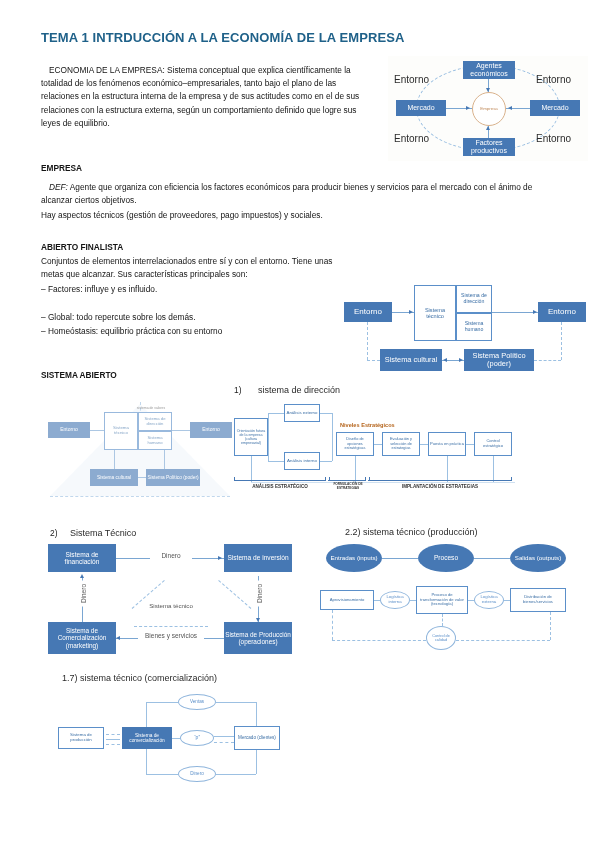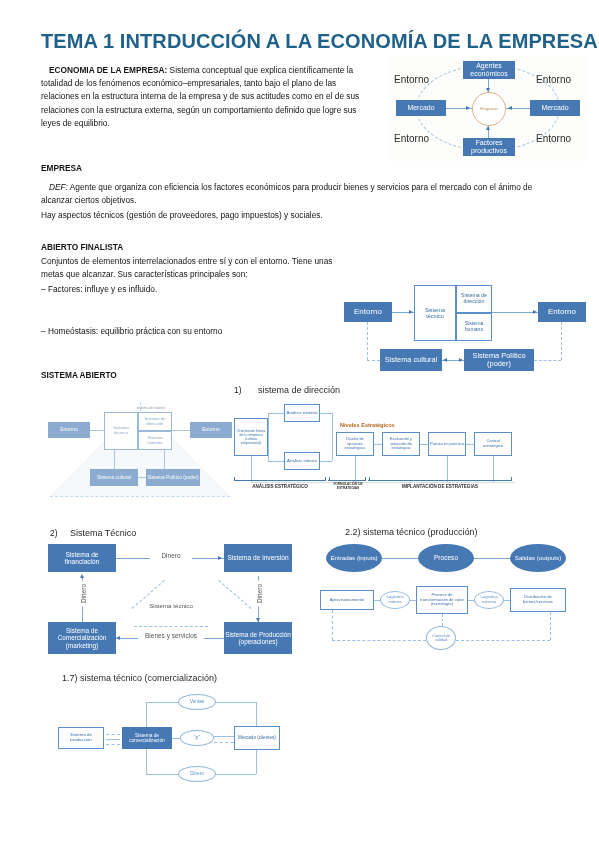--- a/index.html
+++ b/index.html
@@ -8,27 +8,27 @@
     width:599px; height:848px;
     background:#ffffff;
     font-family:"Liberation Sans", sans-serif;
     color:#111;
     overflow:hidden;
   }
   .page { position:relative; width:599px; height:848px; padding:0; }
 
   .doc-title {
     position:absolute; left:41px; top:30px;
-    font-size:20px; font-weight:bold; color:#1f6189;
+    font-size:13px; font-weight:bold; color:#1f6189;
     letter-spacing:.1px;
   }
 
   
   .tx { position:absolute; font-size:8.3px; line-height:13.2px; color:#141414; }
-  .tx b { font-weight:bold;padding-left:8px; }
+  .tx b { font-weight:normal;padding-left:8px; }
   .tx i { font-style:italic;margin-left:8px; }
   .hd { font-weight:bold; }
 
   
   .dg { position:absolute; }
   .box {
     position:absolute; background:#4678b4; color:#fff;
     display:flex; align-items:center; justify-content:center;
     text-align:center; line-height:1.12; font-size:7px;
     padding:1px;
@@ -121,20 +121,21 @@
 
   <div class="tx hd" style="left:41px; top:162px;">EMPRESA</div>
   <div class="tx" style="left:41px; top:181px; width:515px;">
     <i>DEF:</i><span> Agente que organiza con eficiencia los factores económicos para producir bienes y servicios para el mercado con el ánimo de alcanzar ciertos objetivos.</span>
   </div>
   <div class="tx" style="left:41px; top:209px; width:515px;">Hay aspectos técnicos (gestión de proveedores, pago impuestos) y sociales.</div>
 
   <div class="tx hd" style="left:41px; top:241px;">ABIERTO FINALISTA</div>
   <div class="tx" style="left:41px; top:255px; width:310px;">Conjuntos de elementos interrelacionados entre sí y con el entorno. Tiene unas metas que alcanzar. Sus características principales son:</div>
   <div class="tx" style="left:41px; top:283px;">– Factores: influye y es influido.</div>
+  <div class="tx" style="left:41px; top:311px;">– Global: todo repercute sobre los demás.</div>
   <div class="tx" style="left:41px; top:325px;">– Homeóstasis: equilibrio práctica con su entorno</div>
 
   <div class="dg" id="diag2">
     <div class="box" style="left:4px;   top:19px; width:48px; height:20px; font-size:8px;">Entorno</div>
     <div class="box" style="left:198px; top:19px; width:48px; height:20px; font-size:8px;">Entorno</div>
 
     <div class="boxw" style="left:74px; top:2px; width:42px; height:56px; font-size:5.6px;">Sistema técnico</div>
     <div class="boxw" style="left:116px;top:2px; width:36px; height:28px; font-size:5.2px;">Sistema de dirección</div>
     <div class="boxw" style="left:116px;top:30px;width:36px; height:28px; font-size:5.2px;">Sistema humano</div>
 

